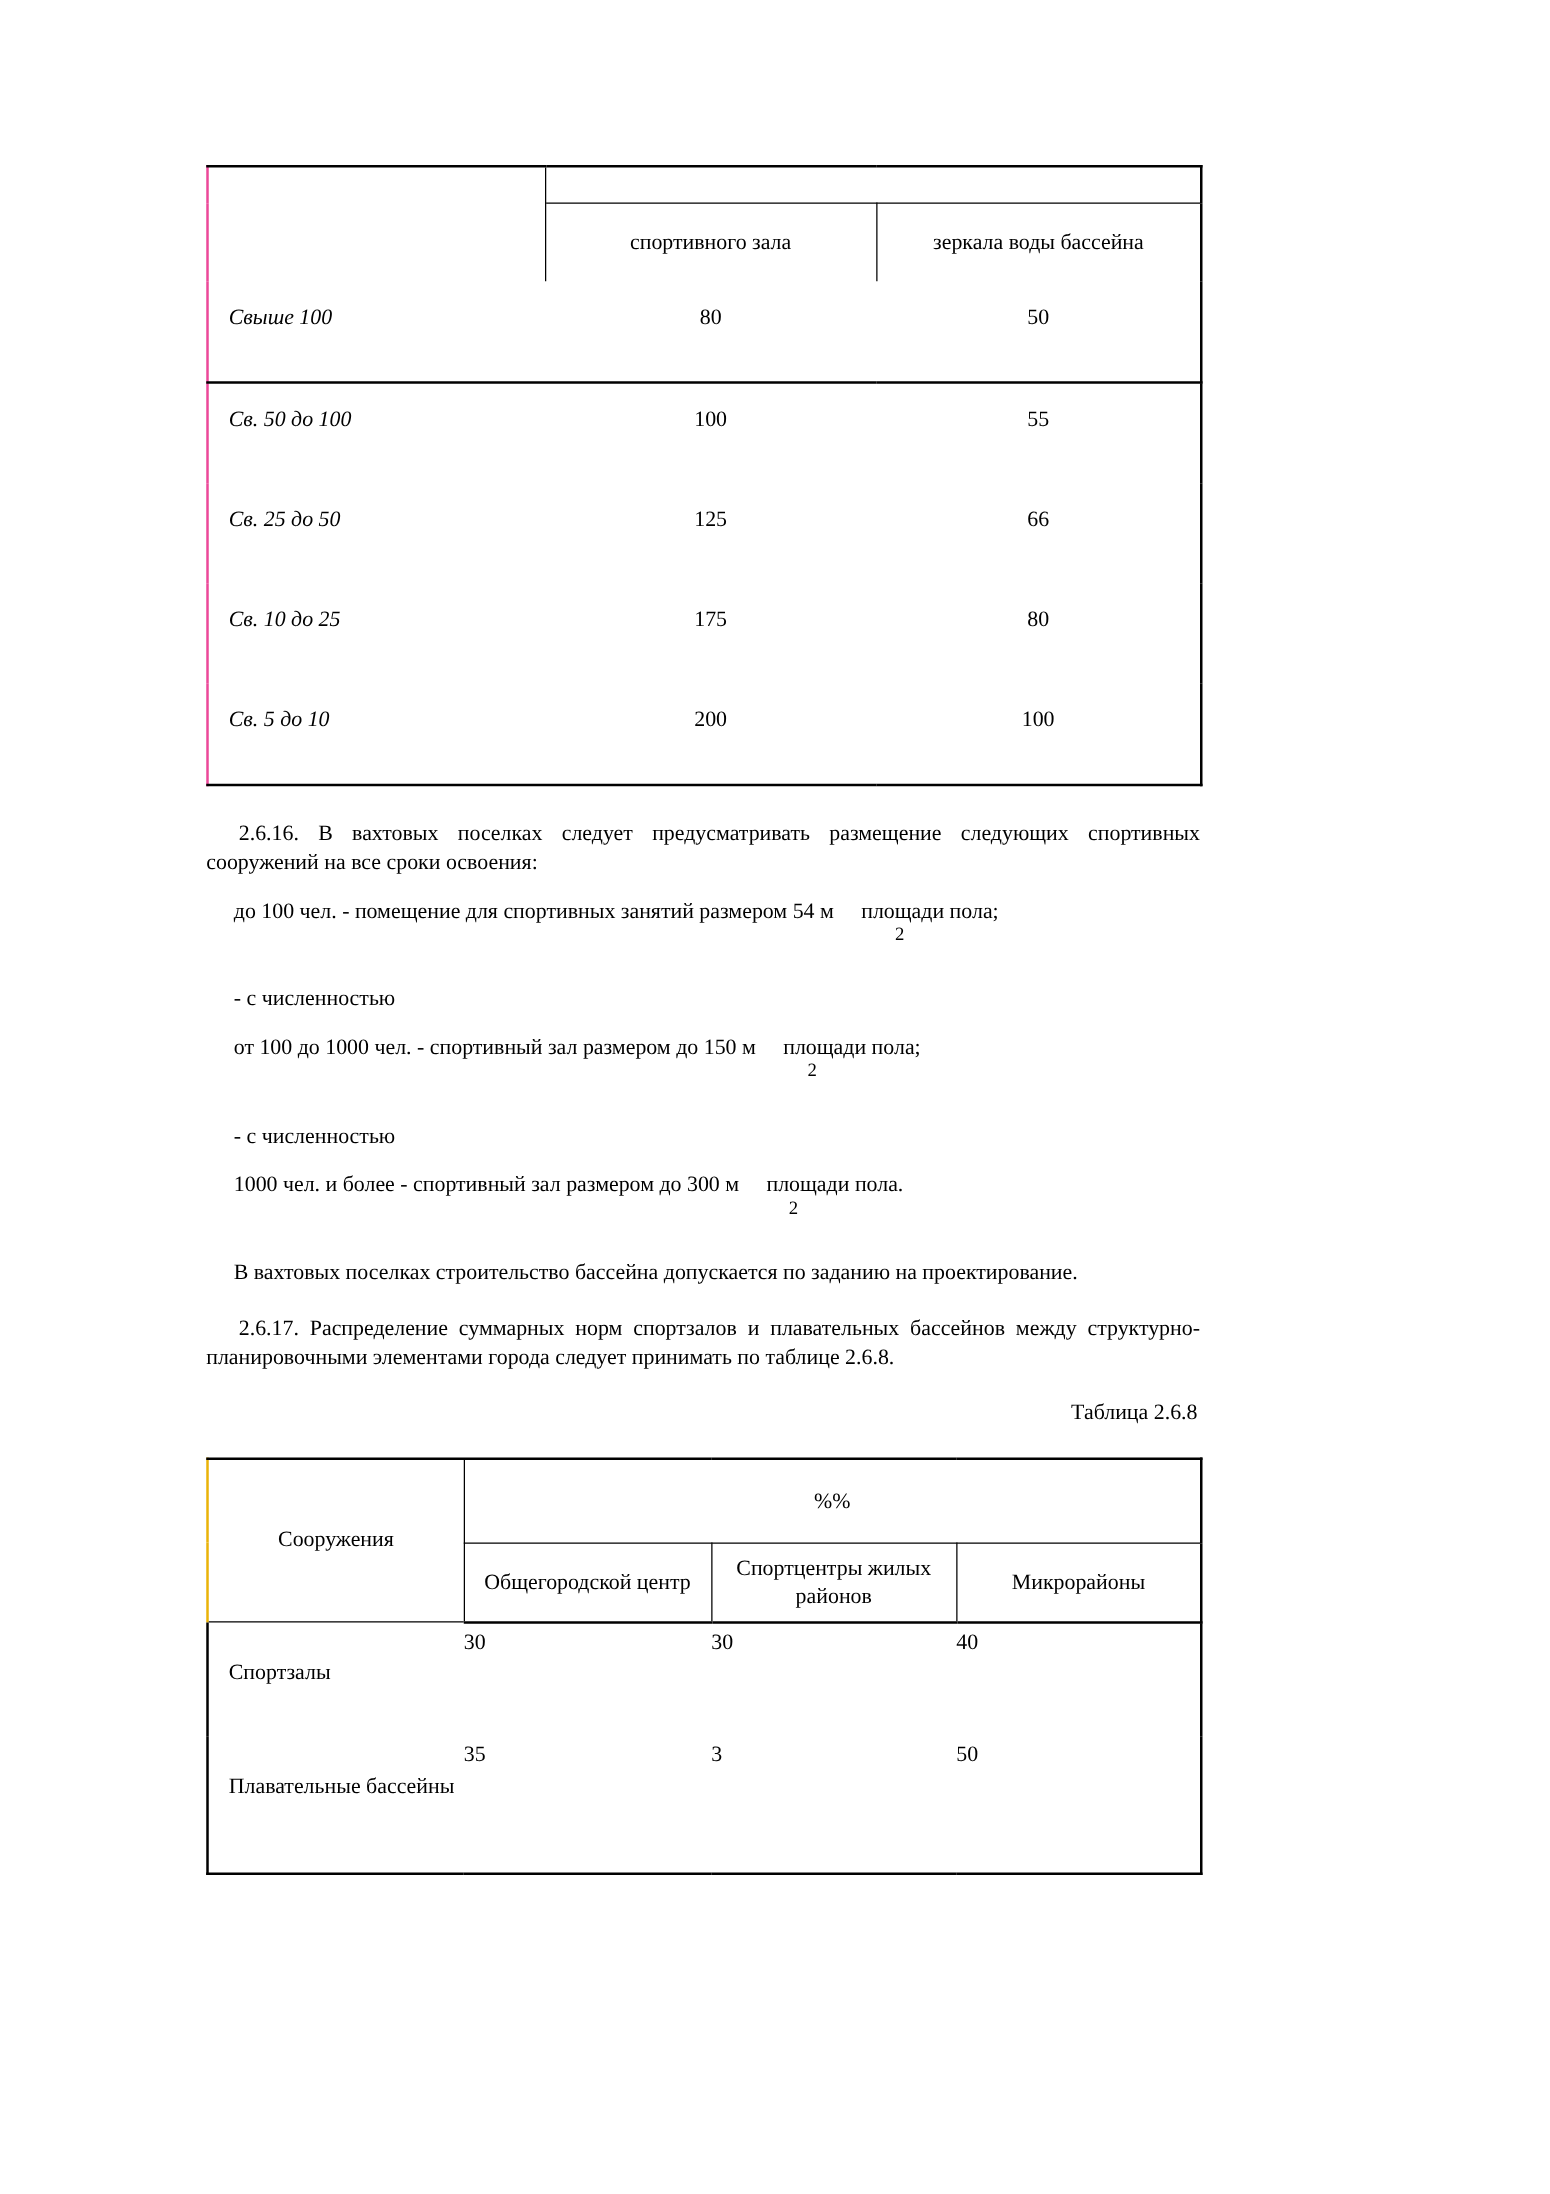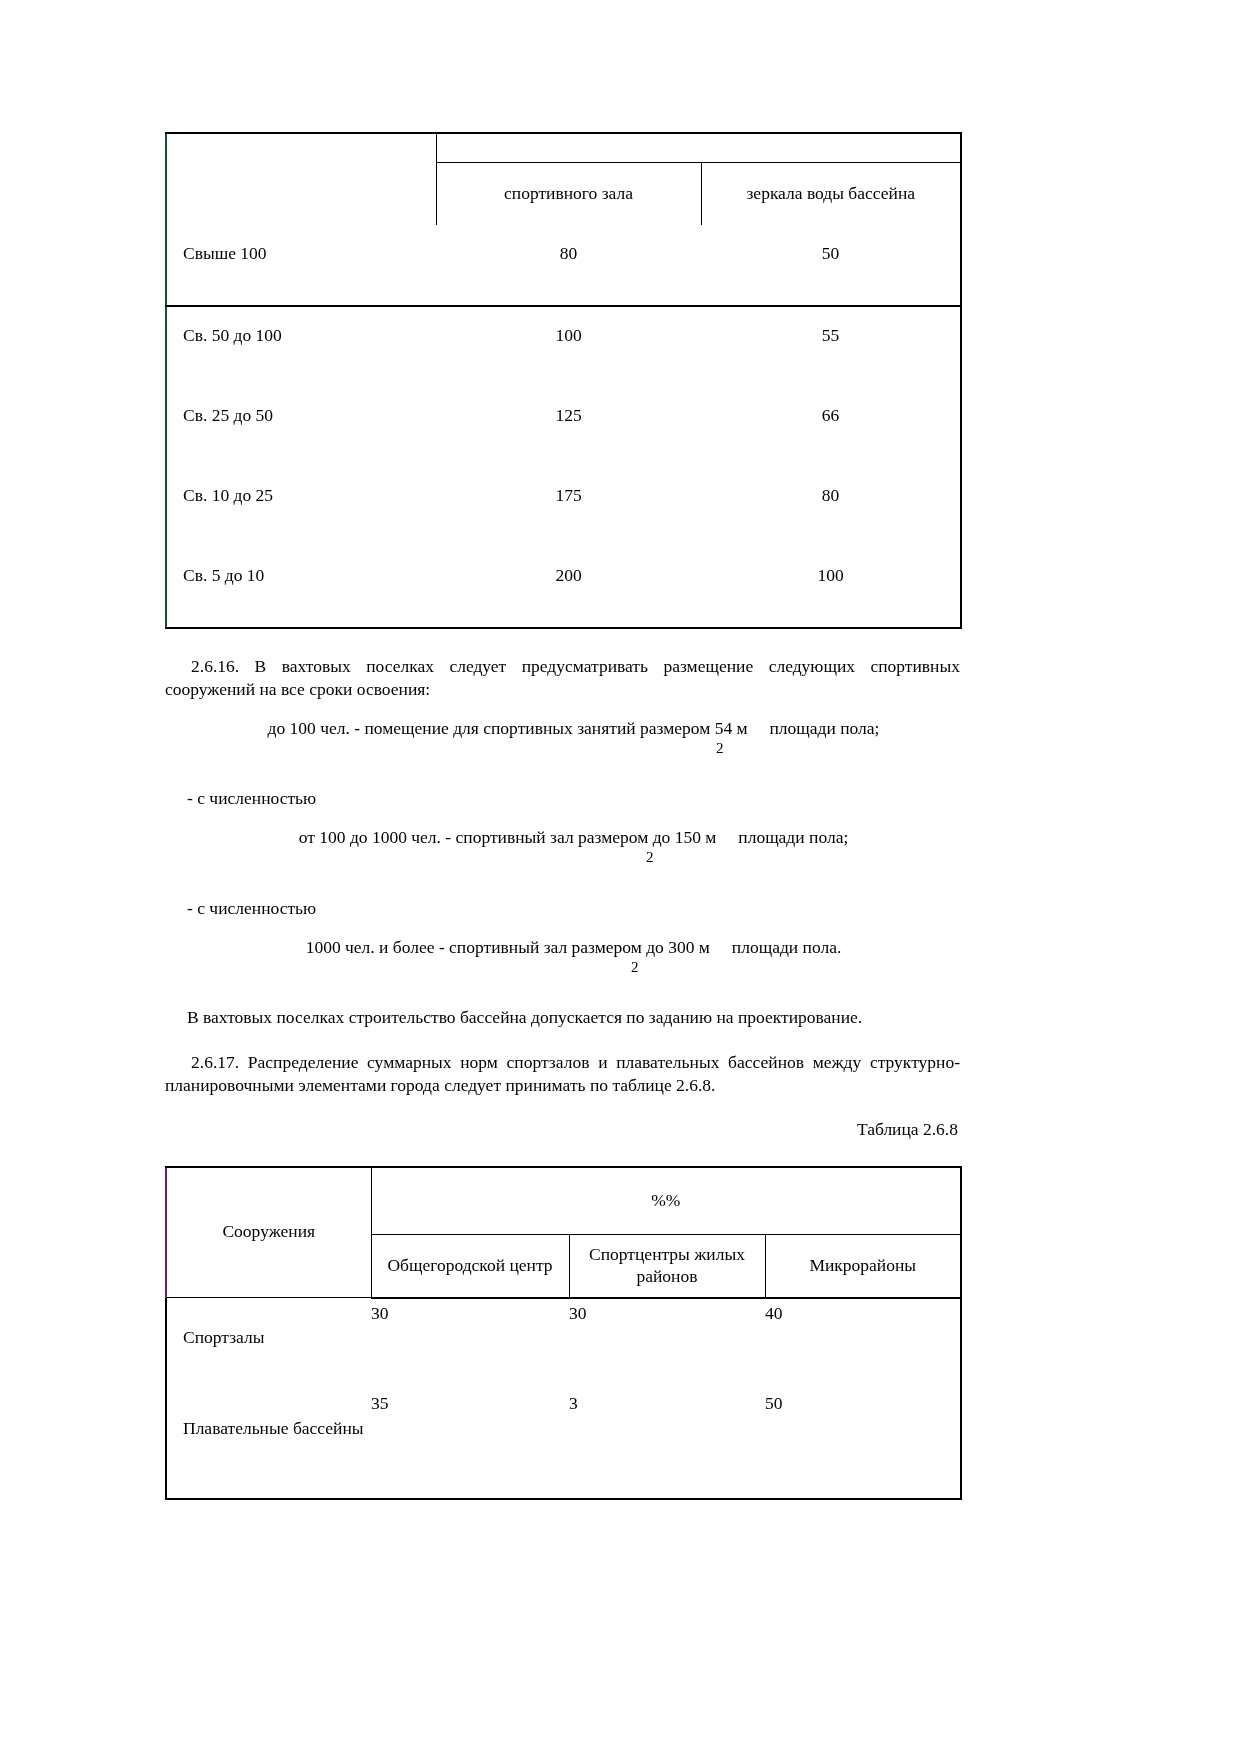--- a/index.html
+++ b/index.html
@@ -39,21 +39,21 @@
   }
   table.doc-table td {
     vertical-align: top;
     padding: 0;
   }
 
   
   .t1 {
     margin-top: 132px;
   }
-  .t1 .outer-l { border-left: 2px solid #14532d; }
+  .t1 .outer-l { border-left: 2px solid #ec4899; font-style: italic; }
   .t1 .outer-r { border-right: 2px solid #000; }
   .t1 .outer-t { border-top: 2px solid #000; }
   .t1 .outer-b { border-bottom: 2px solid #000; }
   .t1 .hdr-span {
     border-bottom: 1px solid #000;
     height: 28px;
   }
   .t1 .hdr-cell {
     border-left: 1px solid #000;
     text-align: center;
@@ -78,21 +78,21 @@
     text-align: center;
   }
 
   
   .t2 {
     margin-top: 26px;
   }
   .t2 td {
     border: 1px solid #000;
   }
-  .t2 .edge-l { border-left: 2px solid #701a75; }
+  .t2 .edge-l { border-left: 2px solid #eab308; }
   .t2 .edge-r { border-right: 2px solid #000; }
   .t2 .edge-t { border-top: 2px solid #000; }
   .t2 .h-main {
     text-align: center;
     vertical-align: middle;
     height: 66px;
     padding: 0 6px;
   }
   .t2 .h-sub {
     text-align: center;
@@ -145,21 +145,20 @@
   }
 
   
   .sup-line {
     position: relative;
     margin: 0;
     font-size: 17.5px;
     line-height: 1.3;
     padding-left: 22px;
     padding-bottom: 22px;
-    text-align: center;
   }
   .sup-line .dropnum {
     position: absolute;
     font-size: 15px;
     line-height: 1;
   }
   .caption-right {
     margin: 0;
     font-size: 17.5px;
     text-align: right;

